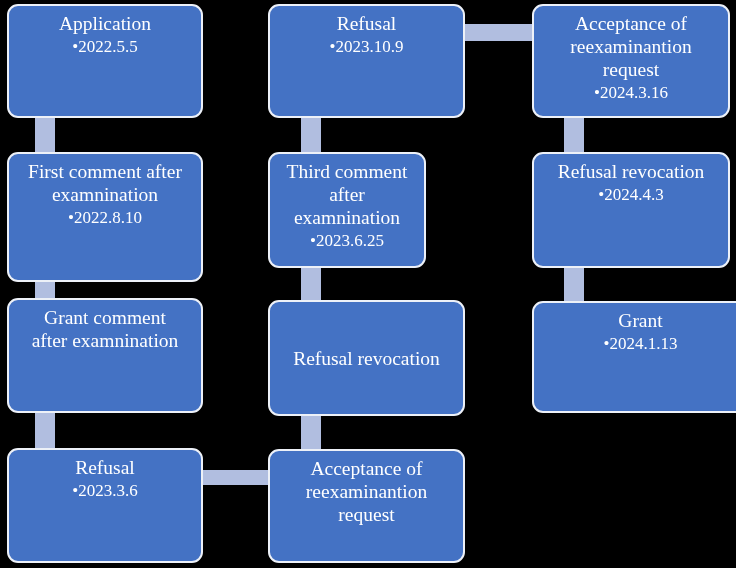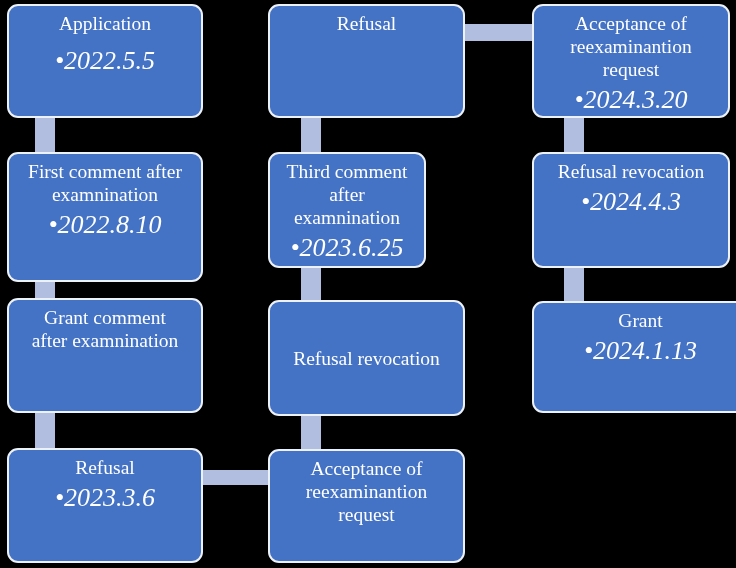--- a/index.html
+++ b/index.html
@@ -36,43 +36,41 @@
   }
   .node.centered {
     justify-content: center;
   }
   .node-title {
     font-size: 19.5px;
     line-height: 23px;
     white-space: pre-line;
   }
   .node-date {
-    font-size: 26px;
+    font-size: 17px;
     line-height: 23px;
-    margin-top: 7px;
-    font-style: italic;
   }
 </style>
 </head>
 <body>
 
 <div class="canvas">
 
   <div class="conn" style="left:35px;  top:100px; width:20px; height:60px;"></div>
   <div class="conn" style="left:35px;  top:255px; width:20px; height:55px;"></div>
   <div class="conn" style="left:35px;  top:405px; width:20px; height:55px;"></div>
   <div class="conn" style="left:195px; top:470px; width:85px; height:15px;"></div>
   <div class="conn" style="left:301px; top:100px; width:20px; height:60px;"></div>
   <div class="conn" style="left:301px; top:255px; width:20px; height:55px;"></div>
   <div class="conn" style="left:301px; top:405px; width:20px; height:55px;"></div>
   <div class="conn" style="left:455px; top:24px;  width:90px; height:17px;"></div>
   <div class="conn" style="left:564px; top:100px; width:20px; height:60px;"></div>
   <div class="conn" style="left:564px; top:255px; width:20px; height:55px;"></div>
 
-  <div class="node" style="left:7px; top:4px; width:196px; height:114px;gap:7px;">
+  <div class="node" style="left:7px; top:4px; width:196px; height:114px;">
     <div class="node-title">Application</div>
     <div class="node-date"><span>•</span><span>2022.5.5</span></div>
   </div>
 
   <div class="node" style="left:7px; top:152px; width:196px; height:130px;">
     <div class="node-title">First comment after
 examnination</div>
     <div class="node-date"><span>•</span><span>2022.8.10</span></div>
   </div>
 
@@ -81,20 +79,21 @@
 after examnination</div>
   </div>
 
   <div class="node" style="left:7px; top:448px; width:196px; height:115px;">
     <div class="node-title">Refusal</div>
     <div class="node-date"><span>•</span><span>2023.3.6</span></div>
   </div>
 
   <div class="node" style="left:268px; top:4px; width:197px; height:114px;">
     <div class="node-title">Refusal</div>
+    <div class="node-date"><span>•</span><span>2023.10.9</span></div>
   </div>
 
   <div class="node" style="left:268px; top:152px; width:158px; height:116px;">
     <div class="node-title">Third comment after
 examnination</div>
     <div class="node-date"><span>•</span><span>2023.6.25</span></div>
   </div>
 
   <div class="node centered" style="left:268px; top:300px; width:197px; height:116px;">
     <div class="node-title">Refusal revocation</div>
@@ -103,21 +102,21 @@
   <div class="node" style="left:268px; top:449px; width:197px; height:114px;">
     <div class="node-title">Acceptance of
 reexaminantion
 request</div>
   </div>
 
   <div class="node" style="left:532px; top:4px; width:198px; height:114px;">
     <div class="node-title">Acceptance of
 reexaminantion
 request</div>
-    <div class="node-date"><span>•</span><span>2024.3.20</span></div>
+    <div class="node-date"><span>•</span><span>2024.3.16</span></div>
   </div>
 
   <div class="node" style="left:532px; top:152px; width:198px; height:116px;">
     <div class="node-title">Refusal revocation</div>
     <div class="node-date"><span>•</span><span>2024.4.3</span></div>
   </div>
 
   <div class="node" style="left:532px; top:301px; width:217px; height:112px;">
     <div class="node-title">Grant</div>
     <div class="node-date"><span>•</span><span>2024.1.13</span></div>

